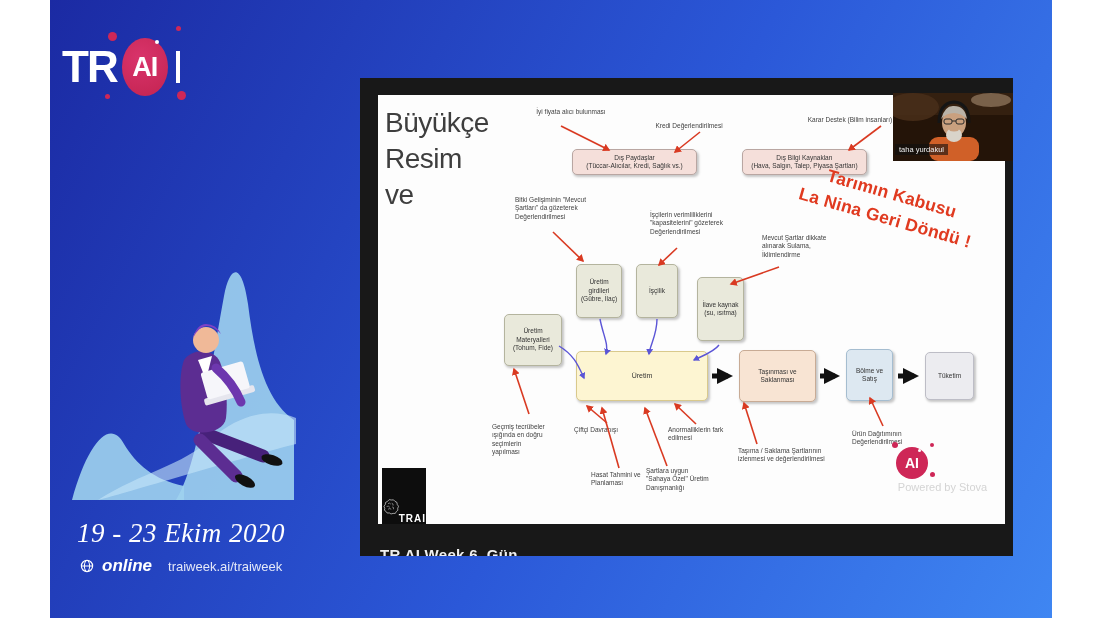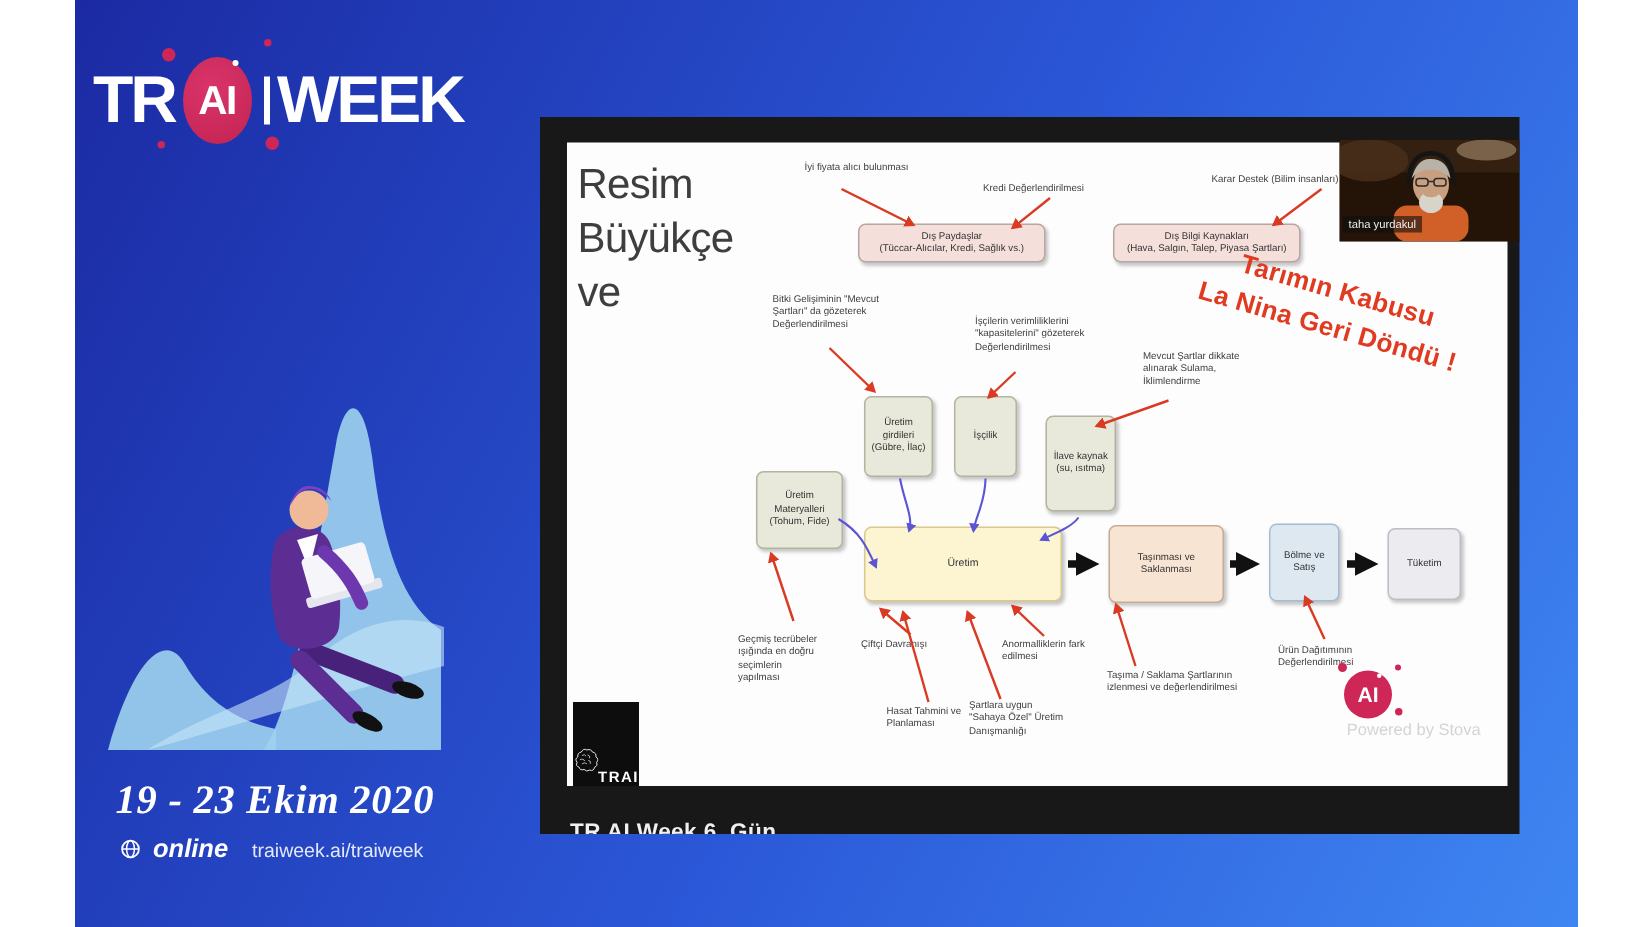--- a/index.html
+++ b/index.html
@@ -18,21 +18,21 @@
   .logo-ellipse .spark { position:absolute; right:9px; top:2px; width:4px; height:4px; background:#fff; border-radius:50%; }
   .logo-bar { width:4px; height:32px; background:#fff; margin:0 5px; }
   .logo-dot { position:absolute; background:#ce2757; border-radius:50%; }
   .ld1 { left:46px; top:-4px;  width:9px; height:9px; }
   .ld2 { left:114px; top:-10px; width:5px; height:5px; }
   .ld3 { left:43px; top:58px;  width:5px; height:5px; }
   .ld4 { left:115px; top:55px; width:9px; height:9px; }
 
   
   .dates { position:absolute; left:27px; top:518px; color:#fff; font-family:"Liberation Serif", serif;
-           font-style:italic; font-weight:700; font-size:27px; letter-spacing:0.5px; }
+           font-style:italic; font-weight:400; font-size:27px; letter-spacing:0.5px; }
   .online-row { position:absolute; left:30px; top:556px; display:flex; align-items:center; gap:8px; color:#fff; }
   .online-label { font-size:17px; font-weight:700; font-style:italic; }
   .website { font-size:13px; color:rgba(255,255,255,0.88); margin-left:8px; }
 
   
   .frame { position:absolute; left:310px; top:78px; width:653px; height:478px; background:#181818; overflow:hidden; }
   .slide { position:absolute; left:18px; top:17px; width:627px; height:429px; background:#fdfdfd; overflow:hidden; }
   .caption { position:absolute; left:20px; top:468px; color:#f0f0f0; font-size:15px; font-weight:700; line-height:18px; letter-spacing:0.3px; }
 
   .webcam { position:absolute; left:533px; top:15px; width:120px; height:68px; background:#241408; overflow:hidden; z-index:6; }
@@ -81,21 +81,20 @@
 
   <div class="stage">
 
     <div class="logo">
       <span class="logo-txt">TR</span>
       <span class="logo-ellipse">
         <span class="ai">AI</span>
         <span class="spark"></span>
       </span>
       <span class="logo-bar"></span>
-      <span class="logo-txt">WEEK</span>
       <span class="logo-dot ld1"></span>
       <span class="logo-dot ld2"></span>
       <span class="logo-dot ld3"></span>
       <span class="logo-dot ld4"></span>
     </div>
 
     <svg style="position:absolute; left:8px; top:252px;" width="260" height="250" viewBox="0 0 260 250">
       <path d="M14,248 C30,190 52,166 66,192 C78,212 96,228 126,234 L126,248 Z" fill="#9fd1ee" opacity="0.9"></path>
       <path d="M118,248 C140,214 152,120 166,44 C172,12 184,10 190,52 C196,100 206,148 236,168 L236,248 Z" fill="#9fd1ee" opacity="0.9"></path>
       <path d="M40,248 C84,220 124,214 154,186 C182,162 212,156 238,166 L238,192 C196,202 64,242 40,248 Z" fill="#c6e6f8" opacity="0.6"></path>
@@ -124,22 +123,22 @@
         <line x1="1.4" y1="7" x2="12.6" y2="7" stroke="#fff" stroke-width="1"></line>
       </svg>
       <span class="online-label">online</span>
       <span class="website">traiweek.ai/traiweek</span>
     </div>
 
     <div class="frame">
       <div class="slide">
 
         <div class="slide-title">
+          <div>Büyükçe</div>
           <div>Resim</div>
-          <div>Büyükçe</div>
           <div>ve</div>
         </div>
 
         <div class="lbl c" style="left:150px; top:13px; width:86px;">İyi fiyata alıcı bulunması</div>
         <div class="lbl c" style="left:268px; top:27px; width:86px;">Kredi Değerlendirilmesi</div>
         <div class="lbl c" style="left:424px; top:21px; width:96px;">Karar Destek (Bilim insanları)</div>
         <div class="lbl" style="left:137px; top:101px; width:90px;">Bitki Gelişiminin "Mevcut Şartları" da gözeterek Değerlendirilmesi</div>
         <div class="lbl" style="left:272px; top:116px; width:84px;">İşçilerin verimliliklerini "kapasitelerini" gözeterek Değerlendirilmesi</div>
         <div class="lbl" style="left:384px; top:139px; width:84px;">Mevcut Şartlar dikkate alınarak Sulama, İklimlendirme</div>
         <div class="lbl" style="left:114px; top:328px; width:56px;">Geçmiş tecrübeler ışığında en doğru seçimlerin yapılması</div>

